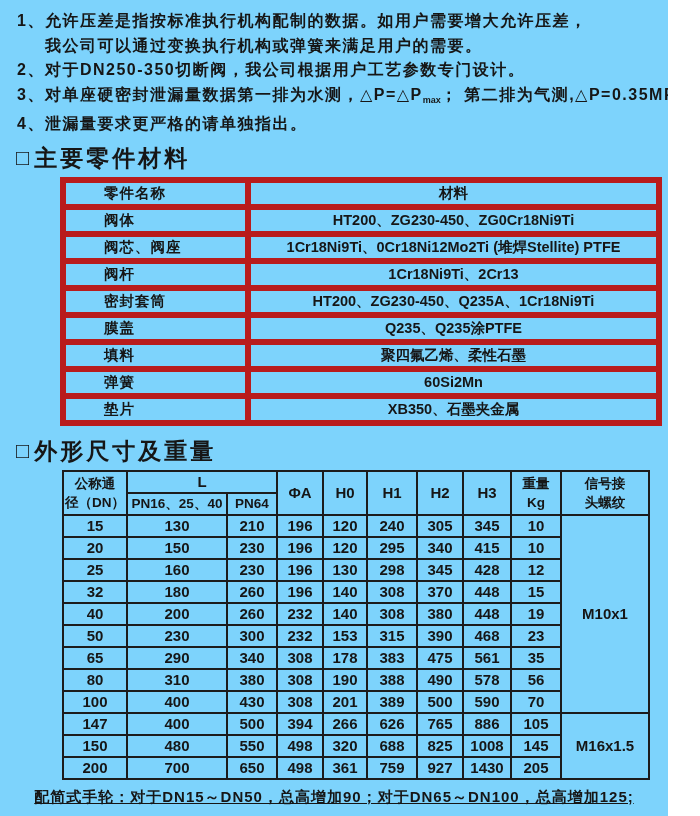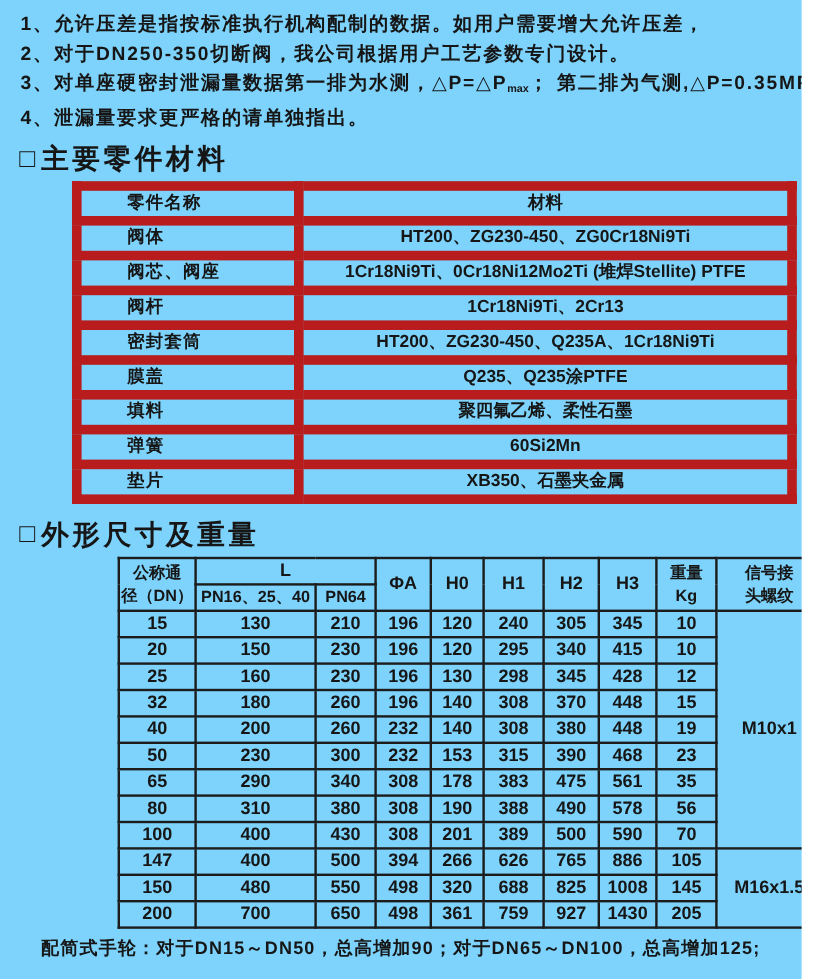--- a/index.html
+++ b/index.html
@@ -18,47 +18,48 @@
   .section-title {
     margin:6px 0 0 16px; font-size:23px; letter-spacing:3px;
     display:flex; align-items:center; line-height:30px; white-space:nowrap;
   }
   .section-title .bullet { margin-right:2px; font-size:22px; }
   .section-title.second { margin-top:10px; }
   
   table { border-collapse:collapse; table-layout:fixed; }
   .materials { margin:4px 0 0 60px; width:596px; }
   .materials th, .materials td {
-    border:8px solid #b91c1c; height:21px; padding:0;
+    border:6px solid #b91c1c; height:21px; padding:0;
     font-size:14.5px; text-align:center; line-height:21px;
     white-space:nowrap; overflow:hidden;
   }
   .materials .name { text-align:left; padding-left:38px; letter-spacing:1px; }
   
-  .dims { margin:4px 0 0 98px; width:586px; }
+  .dims { margin:4px 0 0 62px; width:586px; }
   .dims th, .dims td {
     border:2px solid #1c1c1c; padding:0; text-align:center;
     white-space:nowrap; overflow:hidden;
   }
   .dims thead th { height:22px; font-size:13.5px; line-height:20px; }
   .dims thead th.big { font-size:15px; }
   .dims tbody td { height:20px; font-size:15px; line-height:20px; }
   .hline { display:block; line-height:19px; }
   .signal-cell { font-size:15px; }
   
   .footer { margin-top:4px; text-align:center; font-size:15px; letter-spacing:1px; }
-  .footer div { line-height:25px; white-space:nowrap; }
+  .footer div { line-height:25px; white-space:nowrap;text-decoration:underline; }
 </style>
 </head>
 <body>
 
 <div class="page">
 
   <div class="notes">
     <div class="note"><span>1、允许压差是指按标准执行机构配制的数据。如用户需要增大允许压差，</span></div>
+    <div class="note indent"><span>我公司可以通过变换执行机构或弹簧来满足用户的需要。</span></div>
     <div class="note"><span>2、对于DN250-350切断阀，我公司根据用户工艺参数专门设计。</span></div>
     <div class="note"><span>3、对单座硬密封泄漏量数据第一排为水测，△P=△P</span><sub>max</sub><span>；  第二排为气测,△P=0.35MPa。</span></div>
     <div class="note"><span>4、泄漏量要求更严格的请单独指出。</span></div>
   </div>
 
   <div class="section-title">
     <span class="bullet">□</span>
     <span>主要零件材料</span>
   </div>
 

